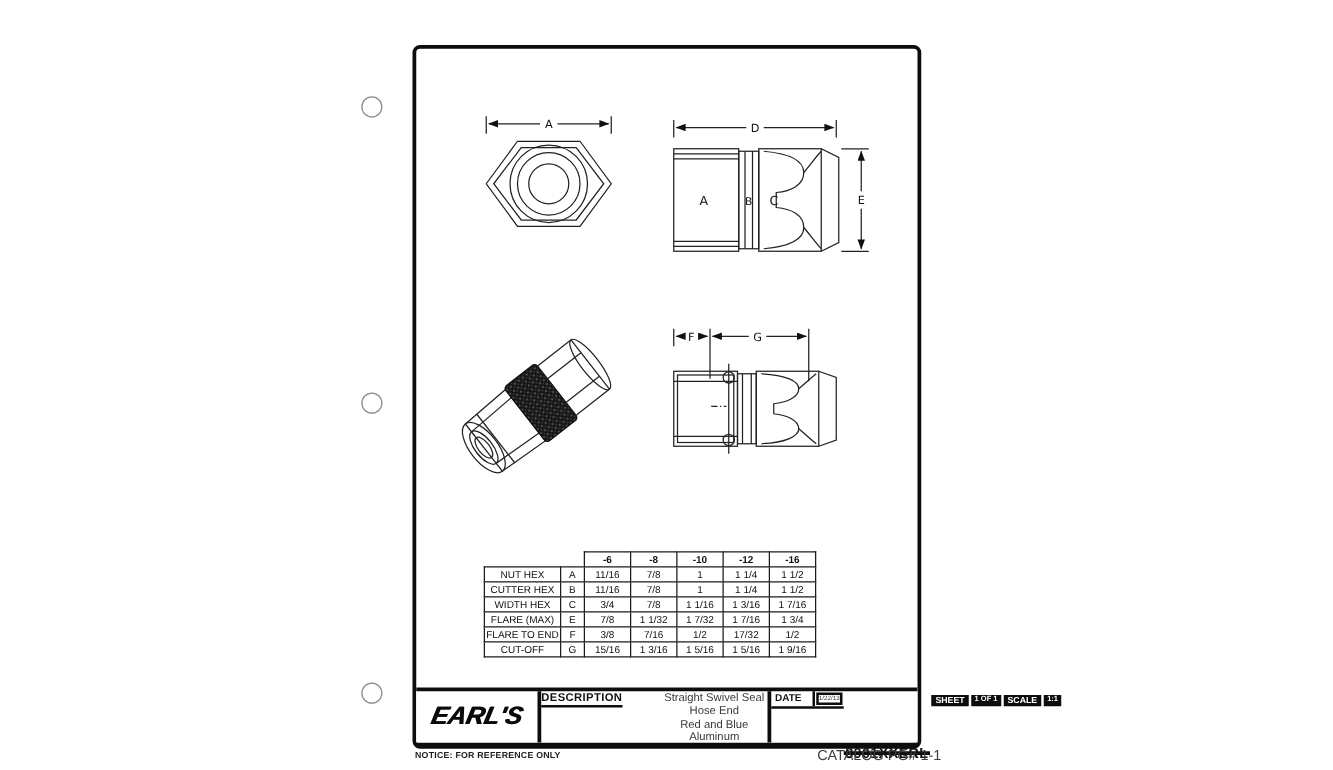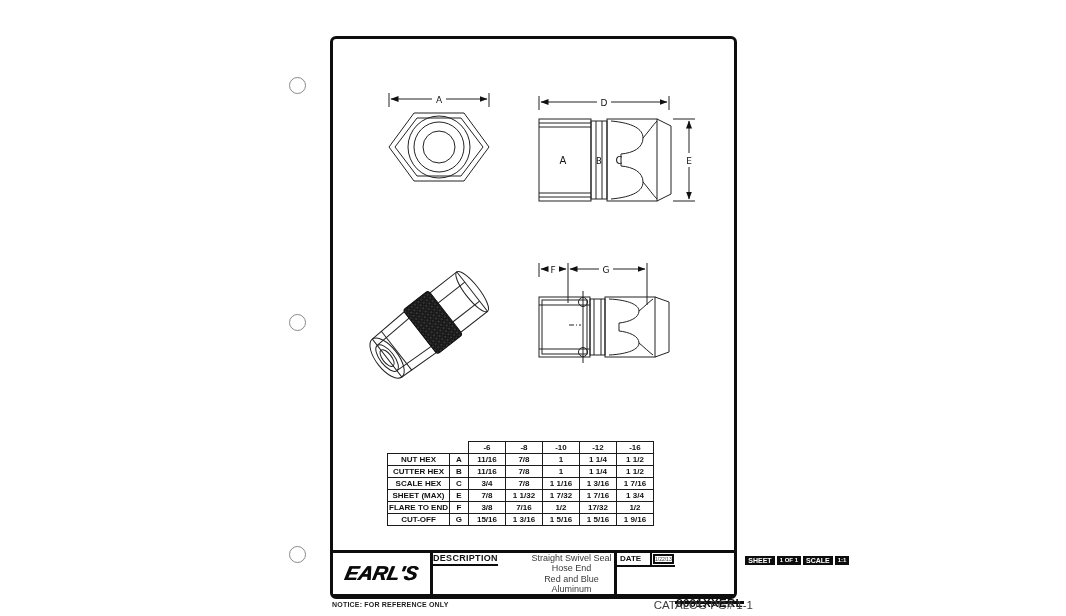--- a/index.html
+++ b/index.html
@@ -7,21 +7,21 @@
           font-family:"Liberation Sans","DejaVu Sans",sans-serif;color:#111;}
   .hole{position:absolute;width:15px;height:15px;border:1.5px solid #8a8a8a;border-radius:50%;background:#fff;}
   .sheet{position:absolute;left:330px;top:36px;width:401px;height:555px;
          border:3px solid #0d0d0d;border-bottom-width:5px;border-radius:6px;background:#fff;}
   .drawing{position:absolute;}
   svg text{font-family:"DejaVu Sans","Liberation Sans",sans-serif;fill:#111;}
   .thin{stroke:#222;stroke-width:1;fill:none;}
   
   table.spec{position:absolute;left:54px;top:402px;border-collapse:collapse;table-layout:fixed;}
   table.spec td,table.spec th{border:1px solid #1c1c1c;font-size:8px;line-height:11px;height:11px;
-      padding:0 1px;text-align:center;white-space:nowrap;font-weight:bold;color:#101010;}
+      padding:0 1px;text-align:center;white-space:nowrap;font-weight:normal;color:#101010;}
   table.spec th{font-weight:bold;}
   table.spec .nb{border:none;background:#fff;}
   table.spec col.c-label{width:58px;} table.spec col.c-key{width:19px;} table.spec col.c-val{width:37px;}
   
   .tblock{position:absolute;left:0;right:0;bottom:0;height:41px;border-top:3px solid #0d0d0d;
           display:flex;background:#fff;}
   .tb-logo{width:97px;border-right:3px solid #0d0d0d;display:flex;align-items:center;justify-content:center;}
   .logo-text{font-size:20px;font-weight:bold;font-style:italic;transform:skewX(-12deg);
              letter-spacing:0px;color:#0a0a0a;text-shadow:0.7px 0 #0a0a0a;}
   .tb-desc{flex:1;border-right:3px solid #0d0d0d;display:flex;flex-direction:row;}
@@ -226,30 +226,30 @@
           <tr>
             <td>CUTTER HEX</td>
             <td>B</td>
             <td>11/16</td>
             <td>7/8</td>
             <td>1</td>
             <td>1 1/4</td>
             <td>1 1/2</td>
           </tr>
           <tr>
-            <td>SCALE HEX</td>
+            <td>WIDTH HEX</td>
             <td>C</td>
             <td>3/4</td>
             <td>7/8</td>
             <td>1 1/16</td>
             <td>1 3/16</td>
             <td>1 7/16</td>
           </tr>
           <tr>
-            <td>SHEET (MAX)</td>
+            <td>FLARE (MAX)</td>
             <td>E</td>
             <td>7/8</td>
             <td>1 1/32</td>
             <td>1 7/32</td>
             <td>1 7/16</td>
             <td>1 3/4</td>
           </tr>
           <tr>
             <td>FLARE TO END</td>
             <td>F</td>

